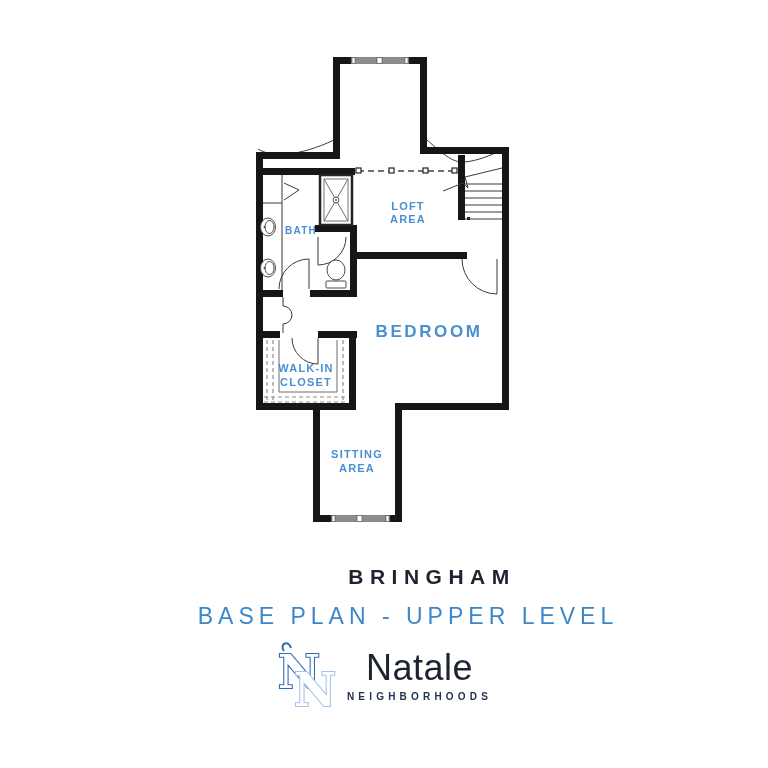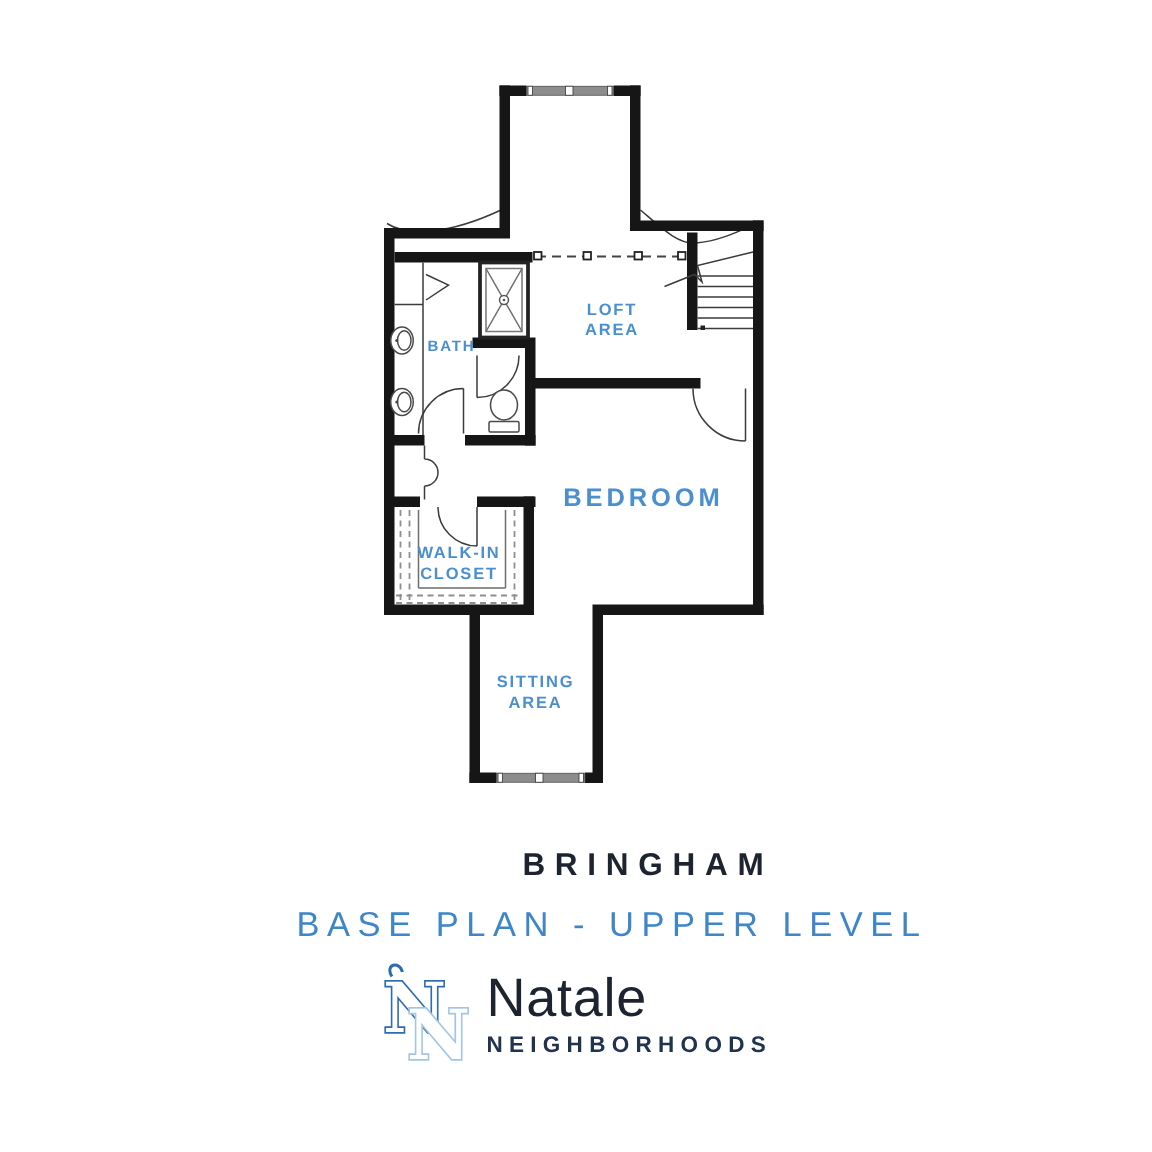--- a/index.html
+++ b/index.html
@@ -41,27 +41,27 @@
   #logo{
     position:absolute;top:642px;left:50%;transform:translateX(-50%);
     display:flex;align-items:center;gap:9px;
   }
   #monogram text{
     font-family:"DejaVu Serif",serif;font-size:46px;font-weight:bold;
     fill:#ffffff;stroke-width:2.2;paint-order:stroke;
   }
   .mono-dark{stroke:var(--monogram_dark,#2e6cb2);}
   .mono-light{stroke:var(--monogram_light,#a3c6e8);}
-  #brand-col{display:flex;flex-direction:column;align-items:flex-start;}
+  #brand-col{display:flex;flex-direction:column;align-items:center;}
   #brand-name{
     font-size:36px;line-height:1;color:var(--title_dark,#1d2430);
     font-weight:500;letter-spacing:.5px;
   }
   #brand-tagline{
-    margin-top:5px;font-size:15px;font-weight:bold;letter-spacing:4.2px;
+    margin-top:5px;font-size:10px;font-weight:bold;letter-spacing:4.2px;
     color:var(--tagline_navy,#223350);
   }
 </style>
 </head>
 <body>
 
 <svg id="plan-svg" width="768" height="548" viewBox="0 0 768 548">
 
   <g>
     <path class="thin" d="M258,149 C272,158 300,156 334,140"></path>

